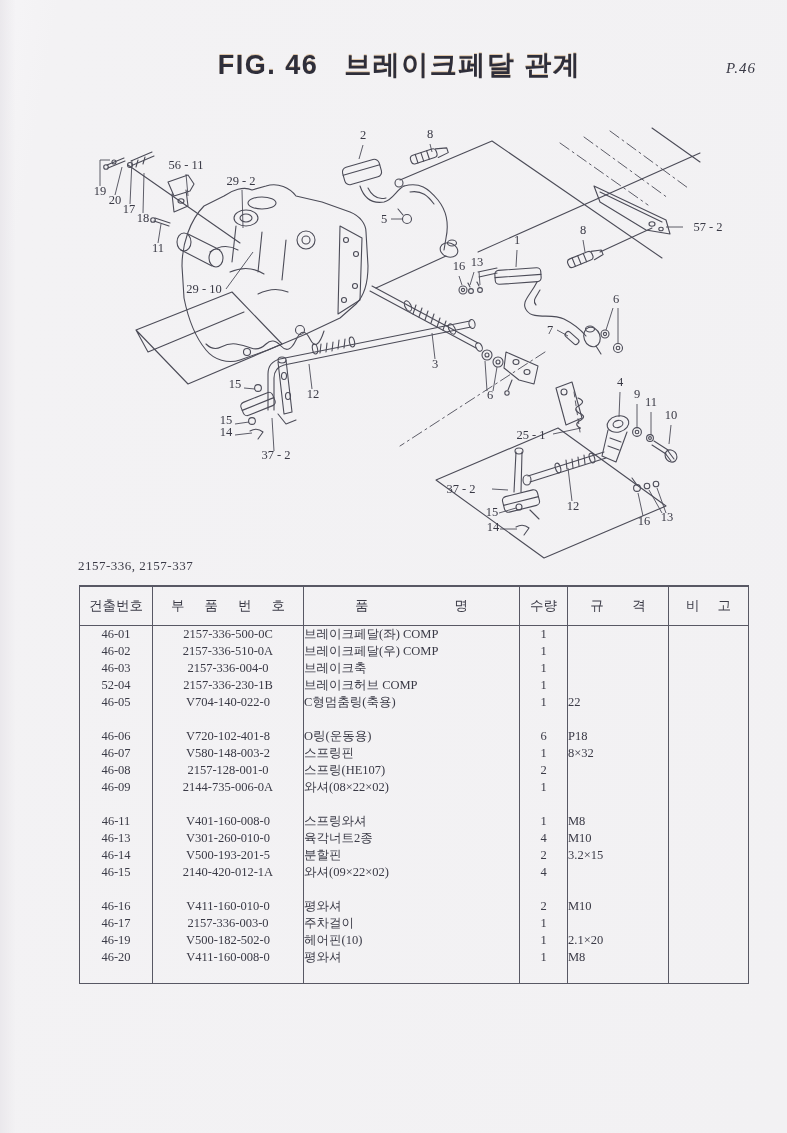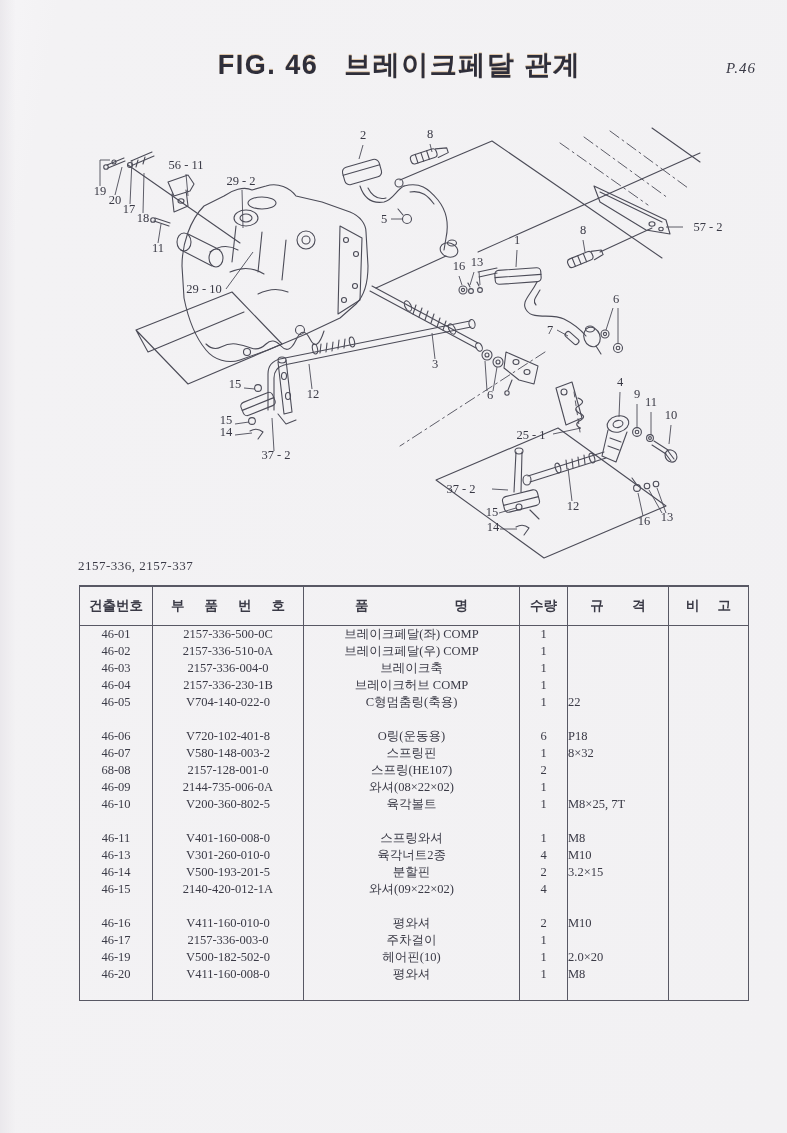--- a/index.html
+++ b/index.html
@@ -18,26 +18,26 @@
   svg .dash{stroke-dasharray:5 4;stroke-width:0.9;}
   svg .dd{stroke-dasharray:11 4 2 4;stroke-width:0.9;}
   svg .leader{stroke:#4c4c58;stroke-width:0.9;fill:none;}
   svg text.co{font-family:"Liberation Serif","DejaVu Serif",serif;font-size:12.5px;fill:#393945;
        text-anchor:middle;stroke:none;}
   .models{position:absolute;left:78px;top:558px;font-size:13px;letter-spacing:0.5px;}
   table.parts{position:absolute;left:79px;top:585px;width:669px;border-collapse:collapse;table-layout:fixed;
        font-size:12.5px;color:#3a3a46;border:1px solid #585864;border-top-width:2px;}
   table.parts th,table.parts td{border-left:1px solid #585864;border-right:1px solid #585864;
        padding:0;overflow:hidden;white-space:nowrap;}
-  table.parts thead th{height:38px;border-bottom:1px solid #585864;font-weight:bold;font-size:13.5px;
+  table.parts thead th{height:38px;border-bottom:1px solid #585864;font-weight:normal;font-size:13.5px;
        vertical-align:middle;}
   .head-flex{display:flex;justify-content:space-around;align-items:center;padding:0 8px;}
   table.parts tbody td{height:17px;line-height:17px;font-size:12.5px;}
   td.c{text-align:center;}
-  td.l{text-align:center;padding-left:12px;margin-top:24px;}
+  td.l{text-align:left;padding-left:12px;margin-top:24px;}
   td.l2{text-align:left;padding-left:10px;margin-left:24px;}
   tr.spacer td{height:14px;}
   tr.filler td{height:93px;}
 </style>
 </head>
 <body>
 
 <div class="page">
   <div class="edge-strip"></div>
 
@@ -363,21 +363,21 @@
         </tr>
         <tr>
           <td class="c">46-03</td>
           <td class="c">2157-336-004-0</td>
           <td class="l">브레이크축</td>
           <td class="c">1</td>
           <td class="l2"></td>
           <td class="c"></td>
         </tr>
         <tr>
-          <td class="c">46-04</td>
+          <td class="c">52-04</td>
           <td class="c">2157-336-230-1B</td>
           <td class="l">브레이크허브 COMP</td>
           <td class="c">1</td>
           <td class="l2"></td>
           <td class="c"></td>
         </tr>
         <tr>
           <td class="c">46-05</td>
           <td class="c">V704-140-022-0</td>
           <td class="l">C형멈춤링(축용)</td>
@@ -403,41 +403,33 @@
         </tr>
         <tr>
           <td class="c">46-07</td>
           <td class="c">V580-148-003-2</td>
           <td class="l">스프링핀</td>
           <td class="c">1</td>
           <td class="l2">8×32</td>
           <td class="c"></td>
         </tr>
         <tr>
-          <td class="c">68-08</td>
+          <td class="c">46-08</td>
           <td class="c">2157-128-001-0</td>
           <td class="l">스프링(HE107)</td>
           <td class="c">2</td>
           <td class="l2"></td>
           <td class="c"></td>
         </tr>
         <tr>
           <td class="c">46-09</td>
           <td class="c">2144-735-006-0A</td>
           <td class="l">와셔(08×22×02)</td>
           <td class="c">1</td>
           <td class="l2"></td>
-          <td class="c"></td>
-        </tr>
-        <tr>
-          <td class="c">46-10</td>
-          <td class="c">V200-360-802-5</td>
-          <td class="l">육각볼트</td>
-          <td class="c">1</td>
-          <td class="l2">M8×25, 7T</td>
           <td class="c"></td>
         </tr>
         <tr class="spacer">
           <td></td>
           <td></td>
           <td></td>
           <td></td>
           <td></td>
           <td></td>
         </tr>
@@ -495,21 +487,21 @@
           <td class="l">주차걸이</td>
           <td class="c">1</td>
           <td class="l2"></td>
           <td class="c"></td>
         </tr>
         <tr>
           <td class="c">46-19</td>
           <td class="c">V500-182-502-0</td>
           <td class="l">헤어핀(10)</td>
           <td class="c">1</td>
-          <td class="l2">2.0×20</td>
+          <td class="l2">2.1×20</td>
           <td class="c"></td>
         </tr>
         <tr>
           <td class="c">46-20</td>
           <td class="c">V411-160-008-0</td>
           <td class="l">평와셔</td>
           <td class="c">1</td>
           <td class="l2">M8</td>
           <td class="c"></td>
         </tr>

